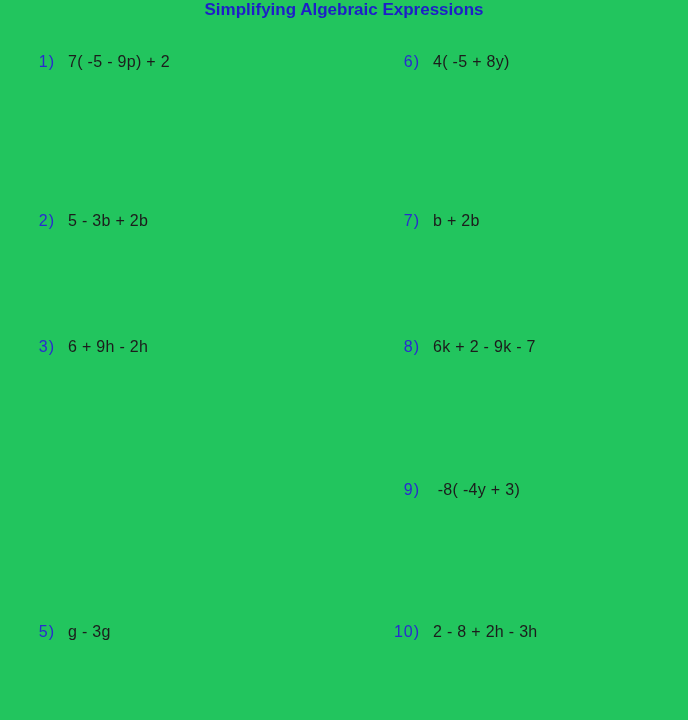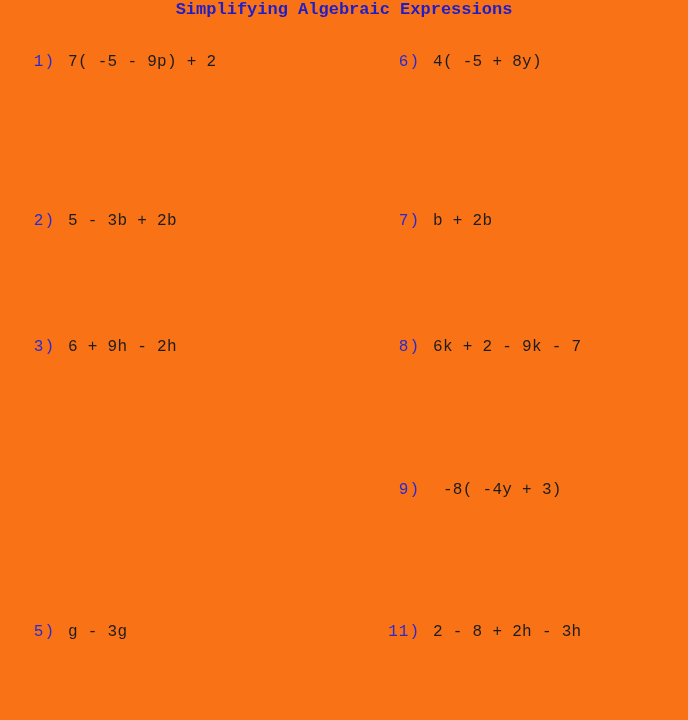--- a/index.html
+++ b/index.html
@@ -1,22 +1,22 @@
 <!DOCTYPE html>
 <html><head>
 <meta charset="utf-8">
 <style>
   * { margin: 0; padding: 0; box-sizing: border-box; }
   html, body { background: #ffffff; }
   .worksheet {
     position: relative;
     width: 688px;
     height: 720px;
-    background: #f97316;
-    font-family: Liberation Mono, monospace;
+    background: #22c55e;
+    font-family: Liberation Sans, sans-serif;
     overflow: hidden;
   }
   .title {
     position: absolute;
     top: 0;
     left: 0;
     width: 100%;
     text-align: center;
     font-size: 17px;
     font-weight: bold;
@@ -77,16 +77,16 @@
   <div class="problem col-right row-2">
     <span class="num">7)</span><span class="expr">b + 2b</span>
   </div>
   <div class="problem col-right row-3">
     <span class="num">8)</span><span class="expr">6k + 2 - 9k - 7</span>
   </div>
   <div class="problem col-right row-4">
     <span class="num">9)</span><span class="expr"> -8( -4y + 3)</span>
   </div>
   <div class="problem col-right row-5">
-    <span class="num">11)</span><span class="expr">2 - 8 + 2h - 3h</span>
+    <span class="num">10)</span><span class="expr">2 - 8 + 2h - 3h</span>
   </div>
 
 </div>
 
 </body></html>

